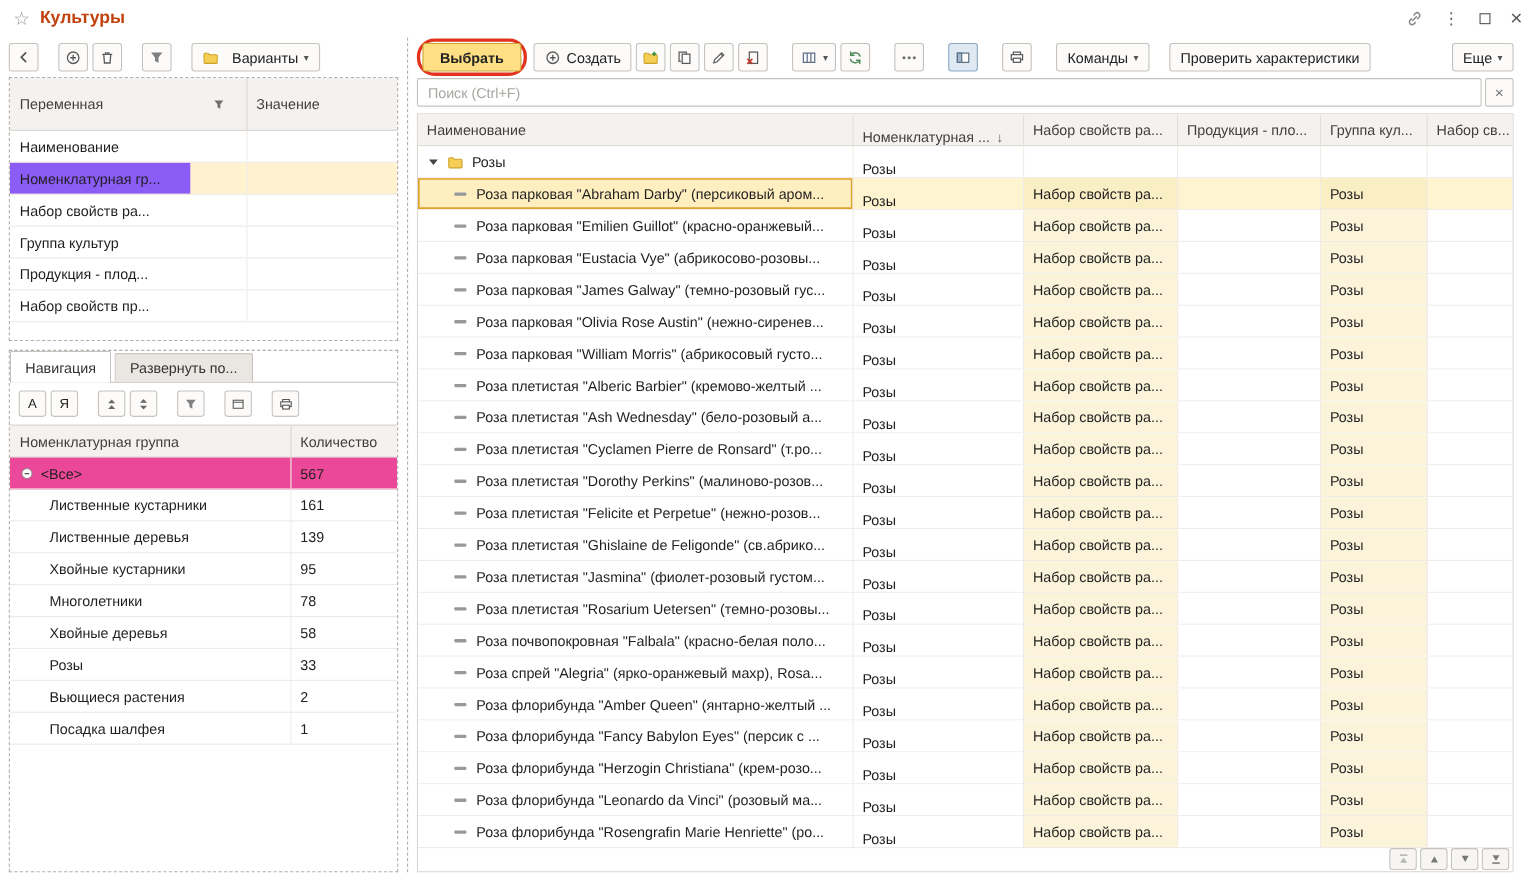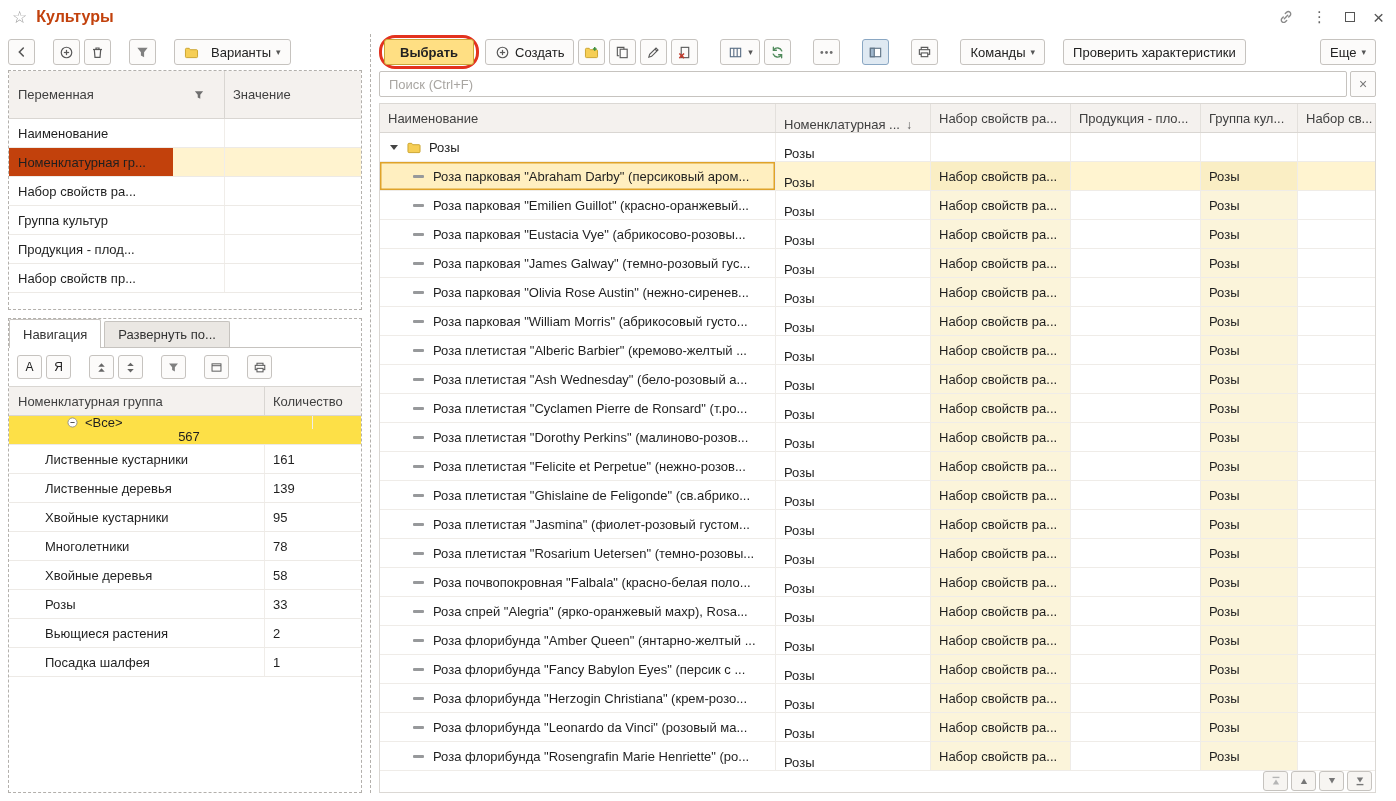--- a/index.html
+++ b/index.html
@@ -48,36 +48,36 @@
   .phead { display:flex; height:48px; align-items:center; background:#F4F1EE; border-bottom:1px solid #D9D6D2; color:#3f3f3f; flex:none; }
   .ph1 { width:164px; padding-left:9px; }
   .phf { width:52px; display:flex; justify-content:center; border-right:1px solid #D9D6D2; height:100%; align-items:center; }
   .ph2 { flex:1; padding-left:8px; }
   .mini-btn { border:none; background:transparent; display:flex; align-items:center; }
   .prow { display:flex; height:29px; align-items:center; border-bottom:1px solid #EDEAE6; }
   .plabel { width:164px; padding-left:9px; height:100%; display:flex; align-items:center; white-space:nowrap; overflow:hidden; }
   .pmid { width:52px; height:100%; border-right:1px solid #F0EDE9; }
   .pvalue { flex:1; padding-left:8px; height:100%; display:flex; align-items:center; }
   .prow.sel { background:#FFF3CF; }
-  .prow.sel .plabel { background:#c2410c; }
+  .prow.sel .plabel { background:#8b5cf6; }
 
   
   .nav-gap { height:8px; flex:none; }
   .nav-panel { flex:1; border:1px dashed #B3B0AC; display:flex; flex-direction:column; min-height:0; overflow:hidden; }
   .ntabs { display:flex; align-items:flex-end; height:29px; border-bottom:1px solid #C6C3BF; padding:2px 0 0 0; flex:none; }
   .ntab { height:26px; padding:0 13px; display:flex; align-items:center; background:#EAE7E3; border:1px solid #C6C3BF; border-bottom:none; border-radius:2px 2px 0 0; margin-right:3px; color:#333; white-space:nowrap; }
   .ntab.active { background:#fff; height:29px; margin-bottom:-1px; }
   .ntoolbar { display:flex; align-items:center; gap:4px; padding:7px 8px; flex:none; }
   .nhead { display:flex; height:30px; align-items:center; background:#F4F1EE; border-top:1px solid #D9D6D2; border-bottom:1px solid #D9D6D2; color:#3f3f3f; flex:none; }
   .nh1 { width:256px; padding-left:9px; border-right:1px solid #D9D6D2; height:100%; display:flex; align-items:center; }
   .nh2 { flex:1; padding-left:8px; }
   .nrow { display:flex; height:29px; align-items:center; border-bottom:1px solid #EDEAE6; }
   .nname { width:256px; height:100%; display:flex; align-items:center; padding-left:9px; gap:6px; border-right:1px solid #F0EDE9; white-space:nowrap; overflow:hidden; }
   .ncount { flex:1; padding-left:8px; }
-  .nrow.sel { background:#fde047;flex-direction:column; }
+  .nrow.sel { background:#ec4899; }
   .nrow.child .nname { padding-left:36px; }
   .nicon { display:flex; align-items:center; }
 
   
   .search-row { display:flex; margin:1px 0 6px 0; height:26px; flex:none; }
   .search-input { flex:1; border:1px solid #C6C3BF; border-radius:2px; padding:0 9px; font:inherit; color:#333; outline:none; }
   .search-input::placeholder { color:#A9A6A2; }
   .clear-btn { width:26px; height:26px; margin-left:3px; border:1px solid #C6C3BF; border-radius:2px; background:#FCFBFA; color:#777; font-size:14px; display:flex; align-items:center; justify-content:center; }
 
   

